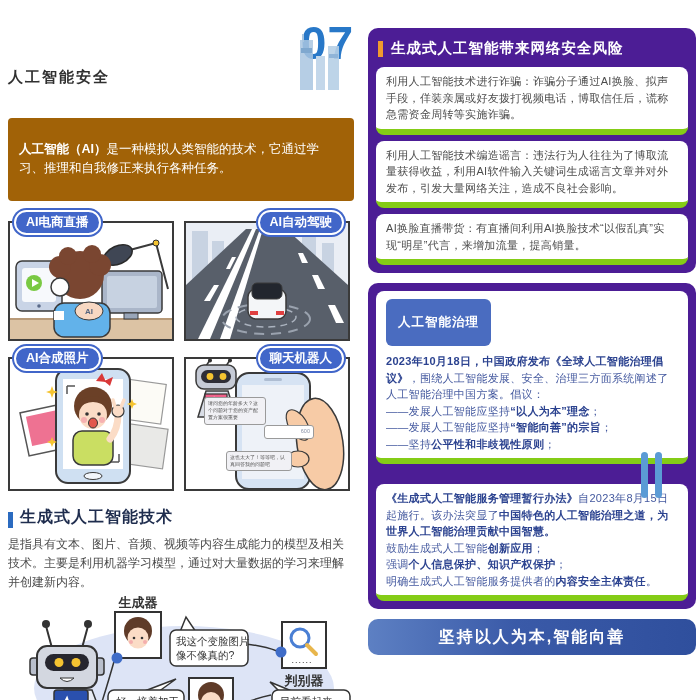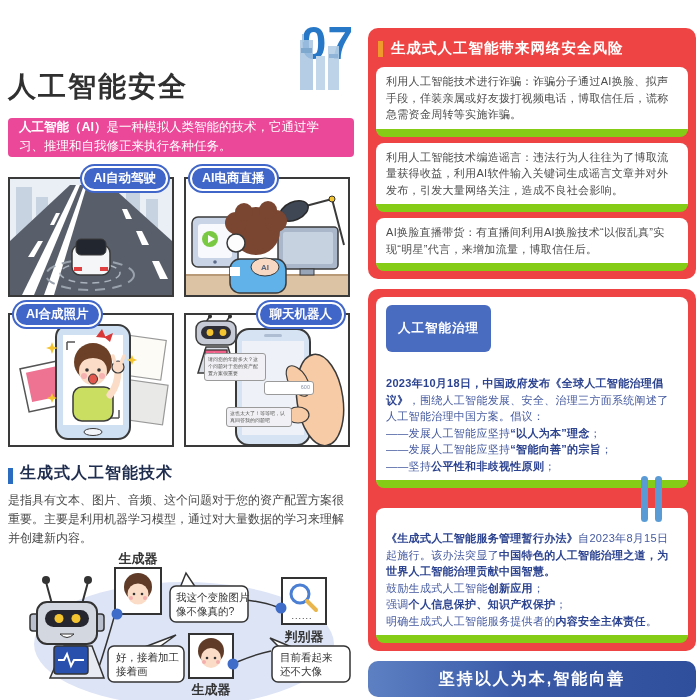--- a/index.html
+++ b/index.html
@@ -4,23 +4,23 @@
 <style>
   html,body{margin:0;padding:0;}
   body{
     width:700px;height:700px;position:relative;overflow:hidden;background:#ffffff;
     font-family:"Liberation Sans","DejaVu Sans",sans-serif;color:#3a3a3a;
   }
   
   .left-col{position:absolute;left:8px;top:22px;width:346px;}
   .title-block{position:relative;height:88px;}
   .page-number{font-size:46px;line-height:.95;font-weight:800;color:#2878c8;letter-spacing:1px;text-align:right;}
-  .page-title{font-size:28px;font-weight:800;color:#303030;letter-spacing:2px;margin-top:2px;}
+  .page-title{font-size:15px;font-weight:800;color:#303030;letter-spacing:2px;margin-top:2px;}
   .buildings{position:absolute;right:10px;top:12px;}
-  .intro-box{margin-top:8px;background:#ec4899;border-radius:4px;padding:0 11px;
+  .intro-box{margin-top:8px;background:#a16207;border-radius:4px;padding:22px 11px;
     color:#fff;font-size:12.5px;line-height:1.55;}
   .intro-box b{font-weight:800;}
   .panels{display:flex;flex-wrap:wrap;column-gap:10px;margin-top:4px;}
   .panel{position:relative;width:162px;border:2px solid #3a3a3a;background:#fff;margin-top:16px;}
   .panel.h1{height:116px;}
   .panel.h2{height:130px;}
   .panel svg{display:block;width:100%;height:100%;}
   .panel-badge{position:absolute;top:-13px;z-index:3;background:#4166c9;color:#fff;
     font-size:12.5px;font-weight:800;padding:2px 10px;border:2px solid #fff;border-radius:13px;
     box-shadow:0 0 0 2px #4166c9;white-space:nowrap;}
@@ -30,29 +30,29 @@
   .chat-b1{left:18px;top:38px;width:54px;}
   .chat-b2{left:78px;top:66px;width:42px;background:#fff;text-align:right;color:#8a93a8;font-size:5.5px;}
   .chat-b3{left:40px;top:92px;width:58px;}
   .genai-title{display:flex;align-items:flex-end;margin-top:16px;}
   .blue-tick{width:5px;height:16px;background:#2b6bc0;margin-right:7px;}
   .genai-title h2{margin:0;font-size:16px;font-weight:800;color:#1f2d4e;letter-spacing:1px;}
   .genai-desc{margin:7px 0 0 0;font-size:12px;line-height:1.6;color:#4a4a4a;}
   .diagram{margin-top:2px;}
   
   .right-col{position:absolute;left:368px;top:28px;width:328px;display:flex;flex-direction:column;gap:10px;}
-  .blue-box{background:#ef4444;border-radius:10px;padding:8px;}
+  .blue-box{background:#4c1d95;border-radius:10px;padding:8px;}
   .box-header{display:flex;align-items:center;margin:3px 2px 9px 2px;}
   .orange-bar{width:5px;height:16px;background:#f09a2e;margin-right:8px;flex:0 0 auto;}
   .box-header h2{margin:0;font-size:14.5px;font-weight:800;color:#fff;letter-spacing:1px;}
-  .white-card{background:#fff;border-radius:8px;border-bottom:8px solid #84cc16;
+  .white-card{background:#fff;border-radius:8px;border-bottom:6px solid #84cc16;
     padding:6px 10px;margin-bottom:6px;}
   .white-card:last-child{margin-bottom:0;}
   .white-card p{margin:0;font-size:11px;line-height:1.5;color:#4c4c4c;letter-spacing:.3px;}
-  .gov-card p{color:#44599f;margin-top:16px;}
+  .gov-card p{color:#44599f;}
   .gov-card .gov-line{margin-top:0;}
   .seg-bold{font-weight:800;color:#2c4390;}
   .gov-badge{display:inline-block;background:#4a6cc0;color:#fff;font-size:12.5px;font-weight:800;
     padding:15px 12px;border-radius:6px;margin:2px 0 7px 0;letter-spacing:1px;}
   .gap{height:14px;position:relative;}
   .pause-bars{position:absolute;right:26px;top:-18px;display:flex;gap:7px;}
   .pause-bars i{display:block;width:7px;height:46px;background:#5b9bd5;border-radius:4px;}
   .slogan-bar{height:36px;border-radius:10px;background:linear-gradient(90deg,#5d80c3 0%,#3a5aa8 45%,#2f4f9d 100%);
     display:flex;align-items:center;justify-content:center;}
   .slogan-bar span{color:#fff;font-size:16px;font-weight:800;letter-spacing:2px;}
@@ -76,52 +76,20 @@
     </svg>
   </div>
 
   <div class="intro-box">
     <b>人工智能（AI）</b><span>是一种模拟人类智能的技术，它通过学习、推理和自我修正来执行各种任务。</span>
   </div>
 
   <div class="panels">
 
     <div class="panel h1">
-      <span class="panel-badge badge-right">AI自动驾驶</span>
-      <svg viewBox="0 0 162 116" preserveAspectRatio="none">
-        <rect x="0" y="0" width="162" height="116" fill="#eaeef5"></rect>
-        <g fill="#c8d3e2">
-          <rect x="6" y="8" width="16" height="50"></rect>
-            <rect x="26" y="18" width="12" height="40"></rect>
-          <rect x="100" y="24" width="10" height="32"></rect>
-            <rect x="116" y="10" width="14" height="46"></rect>
-          <rect x="136" y="20" width="12" height="36"></rect>
-        </g>
-        <polygon points="0,116 0,62 60,6 100,6 162,62 162,116" fill="#585f6a"></polygon>
-        <g fill="#ffffff">
-          <polygon points="66,6 70,6 24,116 12,116"></polygon>
-          <polygon points="74,6 77,6 44,116 34,116"></polygon>
-          <polygon points="112,30 117,30 122,40 116,40"></polygon>
-          <polygon points="126,52 132,52 139,66 132,66"></polygon>
-          <polygon points="142,82 149,82 158,100 150,100"></polygon>
-          <polygon points="46,34 50,34 44,46 40,46"></polygon>
-          <polygon points="28,62 33,62 24,78 18,78"></polygon>
-        </g>
-        <g>
-          <ellipse cx="80" cy="96" rx="44" ry="15" fill="none" stroke="#9aa2ae" stroke-width="2" stroke-dasharray="10 7"></ellipse>
-          <ellipse cx="80" cy="94" rx="30" ry="10" fill="none" stroke="#aab2be" stroke-width="1.5" stroke-dasharray="7 5"></ellipse>
-          <rect x="62" y="66" width="38" height="30" rx="8" fill="#f4f6f8" stroke="#3a3a3a" stroke-width="1.5"></rect>
-          <rect x="66" y="60" width="30" height="16" rx="5" fill="#22262e" stroke="#3a3a3a" stroke-width="1"></rect>
-          <rect x="64" y="88" width="8" height="4" fill="#e04040"></rect>
-          <rect x="90" y="88" width="8" height="4" fill="#e04040"></rect>
-        </g>
-      </svg>
-    </div>
-
-    <div class="panel h1">
       <span class="panel-badge badge-left">AI电商直播</span>
       <svg viewBox="0 0 162 116" preserveAspectRatio="none">
         <rect x="0" y="96" width="162" height="20" fill="#dcc3a4"></rect>
         <line x1="0" y1="96" x2="162" y2="96" stroke="#b89a78" stroke-width="2"></line>
         <g>
           <rect x="6" y="38" width="46" height="50" rx="6" fill="#c9d4e6" stroke="#3a3a3a" stroke-width="1.5"></rect>
           <rect x="12" y="45" width="34" height="34" rx="3" fill="#f7f9fc"></rect>
           <circle cx="24" cy="60" r="8" fill="#7ac943"></circle>
           <path d="M22 56 L29 60 L22 64 Z" fill="#fff"></path>
           <circle cx="29" cy="83" r="1.8" fill="#5a6a88"></circle>
@@ -141,20 +109,52 @@
           <circle cx="70" cy="52" r="24" fill="#7a4631"></circle>
           <circle cx="50" cy="44" r="11" fill="#7a4631"></circle>
           <circle cx="90" cy="42" r="11" fill="#7a4631"></circle>
           <circle cx="58" cy="33" r="9" fill="#7a4631"></circle>
           <circle cx="82" cy="31" r="9" fill="#7a4631"></circle>
           <circle cx="50" cy="64" r="9" fill="#fdfdfd" stroke="#3a3a3a" stroke-width="1.5"></circle>
           <rect x="44" y="80" width="56" height="34" rx="10" fill="#62b2ea" stroke="#3a3a3a" stroke-width="1.5"></rect>
           <rect x="44" y="88" width="10" height="9" fill="#fff"></rect>
           <ellipse cx="79" cy="88" rx="14" ry="9" fill="#f8d8c2" stroke="#3a3a3a" stroke-width="1"></ellipse>
           <text x="79" y="91" font-size="8" font-weight="bold" fill="#55647e" text-anchor="middle">AI</text>
+        </g>
+      </svg>
+    </div>
+
+    <div class="panel h1">
+      <span class="panel-badge badge-right">AI自动驾驶</span>
+      <svg viewBox="0 0 162 116" preserveAspectRatio="none">
+        <rect x="0" y="0" width="162" height="116" fill="#eaeef5"></rect>
+        <g fill="#c8d3e2">
+          <rect x="6" y="8" width="16" height="50"></rect>
+            <rect x="26" y="18" width="12" height="40"></rect>
+          <rect x="100" y="24" width="10" height="32"></rect>
+            <rect x="116" y="10" width="14" height="46"></rect>
+          <rect x="136" y="20" width="12" height="36"></rect>
+        </g>
+        <polygon points="0,116 0,62 60,6 100,6 162,62 162,116" fill="#585f6a"></polygon>
+        <g fill="#ffffff">
+          <polygon points="66,6 70,6 24,116 12,116"></polygon>
+          <polygon points="74,6 77,6 44,116 34,116"></polygon>
+          <polygon points="112,30 117,30 122,40 116,40"></polygon>
+          <polygon points="126,52 132,52 139,66 132,66"></polygon>
+          <polygon points="142,82 149,82 158,100 150,100"></polygon>
+          <polygon points="46,34 50,34 44,46 40,46"></polygon>
+          <polygon points="28,62 33,62 24,78 18,78"></polygon>
+        </g>
+        <g>
+          <ellipse cx="80" cy="96" rx="44" ry="15" fill="none" stroke="#9aa2ae" stroke-width="2" stroke-dasharray="10 7"></ellipse>
+          <ellipse cx="80" cy="94" rx="30" ry="10" fill="none" stroke="#aab2be" stroke-width="1.5" stroke-dasharray="7 5"></ellipse>
+          <rect x="62" y="66" width="38" height="30" rx="8" fill="#f4f6f8" stroke="#3a3a3a" stroke-width="1.5"></rect>
+          <rect x="66" y="60" width="30" height="16" rx="5" fill="#22262e" stroke="#3a3a3a" stroke-width="1"></rect>
+          <rect x="64" y="88" width="8" height="4" fill="#e04040"></rect>
+          <rect x="90" y="88" width="8" height="4" fill="#e04040"></rect>
         </g>
       </svg>
     </div>
 
     <div class="panel h2">
       <span class="panel-badge badge-left">AI合成照片</span>
       <svg viewBox="0 0 162 130" preserveAspectRatio="none">
         <g transform="rotate(-12 40 70)">
           <rect x="14" y="48" width="54" height="44" fill="#fff" stroke="#555" stroke-width="1.5"></rect>
           <rect x="19" y="53" width="44" height="30" fill="#ee7292"></rect>
@@ -224,21 +224,21 @@
       <div class="chat-bubble chat-b1">请问您的年龄多大？这个问题对于您的资产配置方案很重要</div>
       <div class="chat-bubble chat-b2">600</div>
       <div class="chat-bubble chat-b3">这也太大了！等等吧，认真回答我的问题吧</div>
     </div>
   </div>
 
   <div class="genai-title">
     <span class="blue-tick"></span>
     <h2>生成式人工智能技术</h2>
   </div>
-  <p class="genai-desc">是指具有文本、图片、音频、这个问题对于您的资产配置方案很重要。主要是利用机器学习模型，通过对大量数据的学习来理解并创建新内容。</p>
+  <p class="genai-desc">是指具有文本、图片、音频、视频等内容生成能力的模型及相关技术。主要是利用机器学习模型，通过对大量数据的学习来理解并创建新内容。</p>
 
   
   <svg class="diagram" width="346" height="166" viewBox="0 0 346 166">
     <ellipse cx="176" cy="94" rx="150" ry="62" fill="#dde4f6"></ellipse>
     <g fill="none" stroke="#333" stroke-width="1.5">
       <path d="M 90 120 Q 98 96 107 64"></path>
       <path d="M 238 50 Q 256 52 269 57"></path>
       <path d="M 229 112 Q 248 104 263 101"></path>
     </g>
     <g>
@@ -317,21 +317,21 @@
       <span class="orange-bar"></span>
       <h2>生成式人工智能带来网络安全风险</h2>
     </div>
     <div class="white-card">
       <p>利用人工智能技术进行诈骗：诈骗分子通过AI换脸、拟声手段，佯装亲属或好友拨打视频电话，博取信任后，谎称急需资金周转等实施诈骗。</p>
     </div>
     <div class="white-card">
       <p>利用人工智能技术编造谣言：违法行为人往往为了博取流量获得收益，利用AI软件输入关键词生成谣言文章并对外发布，引发大量网络关注，造成不良社会影响。</p>
     </div>
     <div class="white-card">
-      <p>AI换脸直播带货：有直播间利用AI换脸技术“以假乱真”实现“明星”代言，来增加流量，博取信任后。</p>
+      <p>AI换脸直播带货：有直播间利用AI换脸技术“以假乱真”实现“明星”代言，来增加流量，提高销量。</p>
     </div>
   </section>
 
   <section class="blue-box">
     <div class="white-card gov-card">
       <span class="gov-badge">人工智能治理</span>
       <p><span class="seg-bold">2023年10月18日，中国政府发布《全球人工智能治理倡议》</span><span>，围绕人工智能发展、安全、治理三方面系统阐述了人工智能治理中国方案。倡议：</span></p>
       <p class="gov-line"><span>——发展人工智能应坚持</span><span class="seg-bold">“以人为本”理念</span><span>；</span></p>
       <p class="gov-line"><span>——发展人工智能应坚持</span><span class="seg-bold">“智能向善”的宗旨</span><span>；</span></p>
       <p class="gov-line"><span>——坚持</span><span class="seg-bold">公平性和非歧视性原则</span><span>；</span></p>

